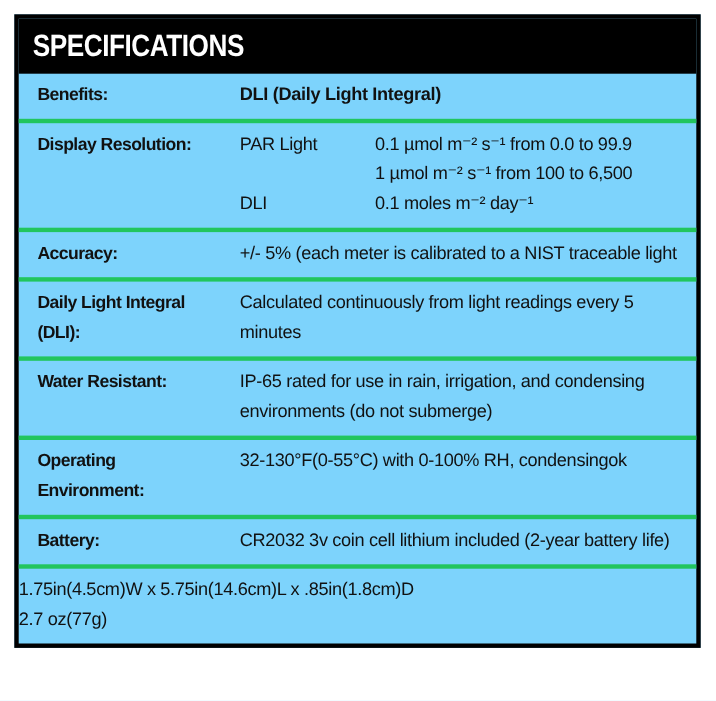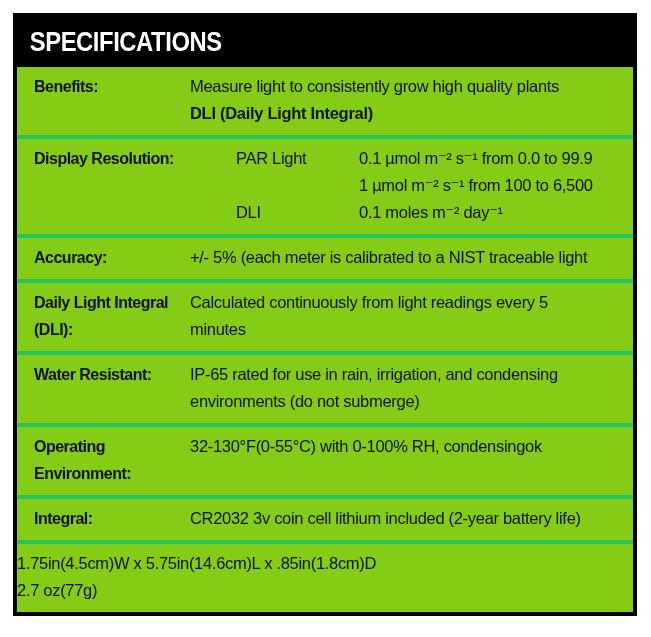--- a/index.html
+++ b/index.html
@@ -11,21 +11,21 @@
     font-family: "Liberation Sans", "DejaVu Sans", sans-serif;
     color: #111111;
   }
   .spec-table {
     position: absolute;
     left: 13px;
     top: 13px;
     width: 624px;
     box-sizing: border-box;
     border: 4px solid #000000;
-    background: #84cc16;
+    background: #7dd3fc;
   }
   .spec-header {
     background: #000000;
     color: #ffffff;
     height: 50px;
     display: flex;
     align-items: center;
     overflow: hidden;
   }
   .spec-header .title {
@@ -33,20 +33,21 @@
     font-weight: bold;
     letter-spacing: -0.5px;
     padding-left: 15px;
     transform: scaleX(0.85);
     transform-origin: left center;
     white-space: nowrap;
   }
   .row {
     display: flex;
     padding: 6px 0 8px 0;
+    gap: 28px;
   }
   .row + .row {
     border-top: 4px solid #22c55e;
   }
   .cell-label {
     flex: none;
     width: 156px;
     padding-left: 17px;
     font-weight: bold;
     font-size: 16px;
@@ -75,39 +76,37 @@
   .split .right {
     white-space: nowrap;
   }
   .subrow {
     display: flex;
   }
   .subrow .subname {
     flex: none;
     width: 123px;
     white-space: nowrap;
-    margin-left: 46px;
   }
   .subrow .subvalue {
     white-space: nowrap;
   }
 </style>
 </head>
 <body>
 
 <div class="spec-table">
 
   <div class="spec-header">
     <div class="title">SPECIFICATIONS</div>
   </div>
 
   <div class="row">
     <div class="cell-label">Benefits:</div>
     <div class="cell-value">
-      <div class="vline">Measure light to consistently grow high quality plants</div>
       <div class="split">
         <span class="left">DLI (Daily Light Integral)</span>
       </div>
     </div>
   </div>
 
   <div class="row">
     <div class="cell-label">Display Resolution:</div>
     <div class="cell-value">
       <div class="subrow">
@@ -149,21 +148,21 @@
   </div>
 
   <div class="row">
     <div class="cell-label">Operating Environment:</div>
     <div class="cell-value">
       <div class="vline">32-130°F(0-55°C) with 0-100% RH, condensingok</div>
     </div>
   </div>
 
   <div class="row">
-    <div class="cell-label">Integral:</div>
+    <div class="cell-label">Battery:</div>
     <div class="cell-value">
       <div class="vline">CR2032 3v coin cell lithium included (2-year battery life)</div>
     </div>
   </div>
 
   <div class="row">
     <div class="cell-value">
       <div class="vline">1.75in(4.5cm)W x 5.75in(14.6cm)L x .85in(1.8cm)D</div>
       <div class="vline">2.7 oz(77g)</div>
     </div>

